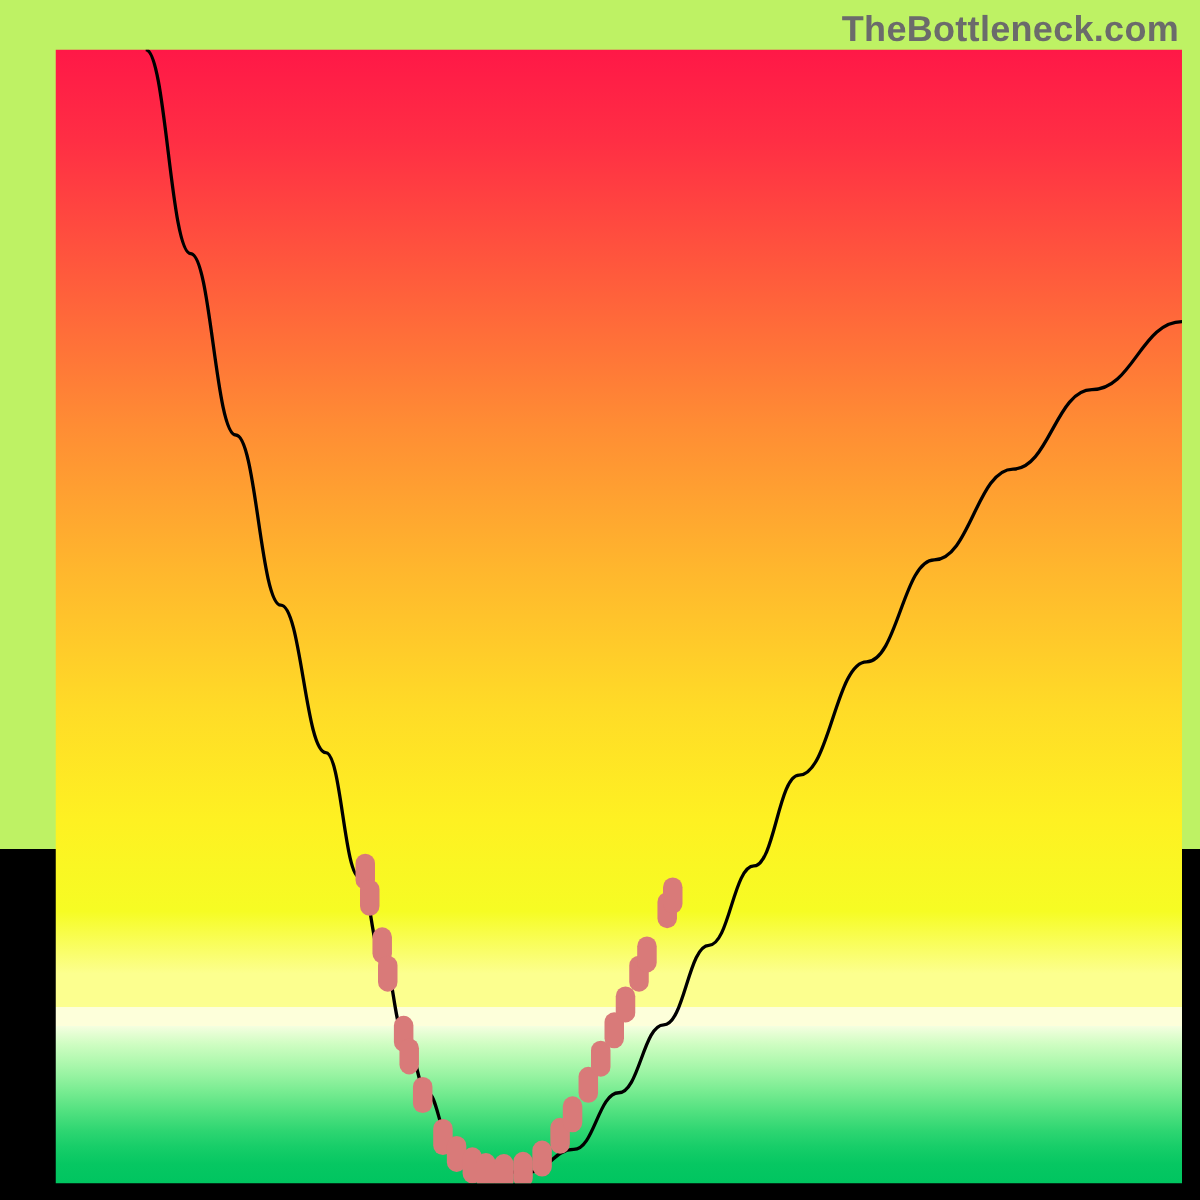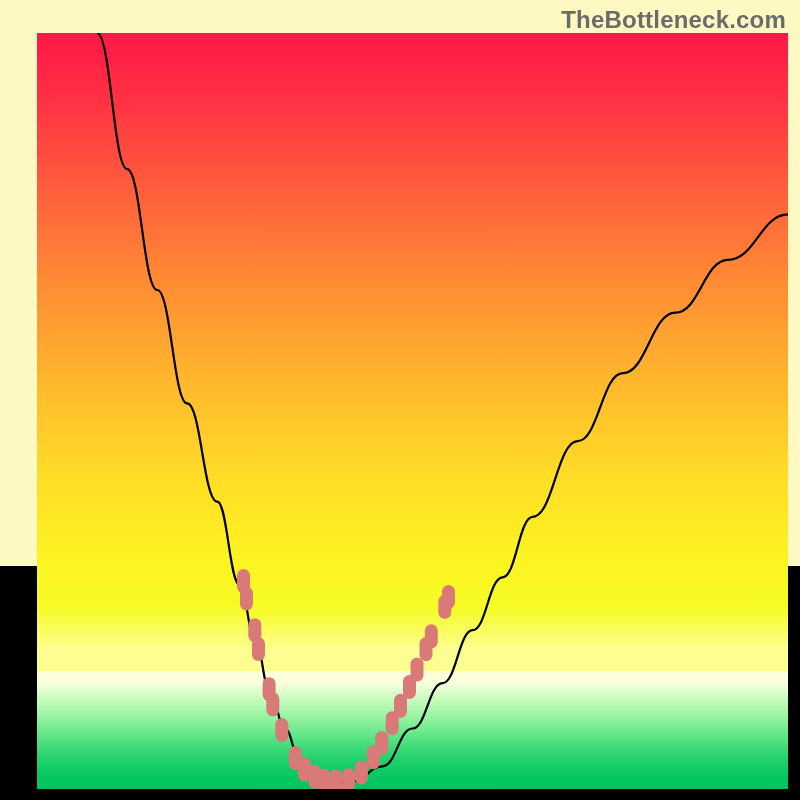--- a/index.html
+++ b/index.html
@@ -9,21 +9,21 @@
     height: 800px;
     background: #000;
     font-family: Arial, Helvetica, sans-serif;
   }
   .frame {
     position: absolute;
     left: 0;
     top: 0;
     width: 800px;
     height: 566px;
-    background: #fef9c3;
+    background: #bef264;
   }
   .plot {
     position: absolute;
     left: 37px;
     top: 33px;
     width: 751px;
     height: 756px;
     overflow: hidden;
   }
   .gradient {

